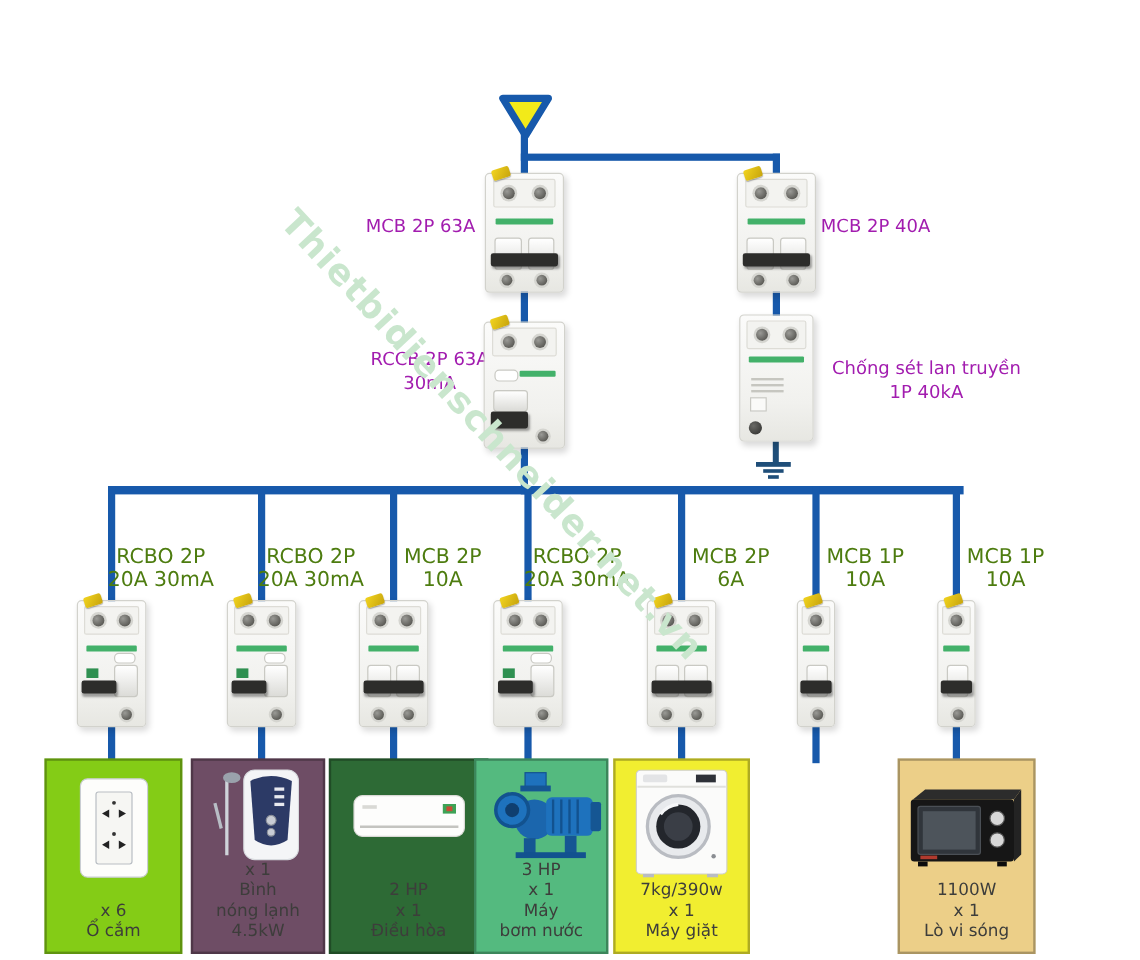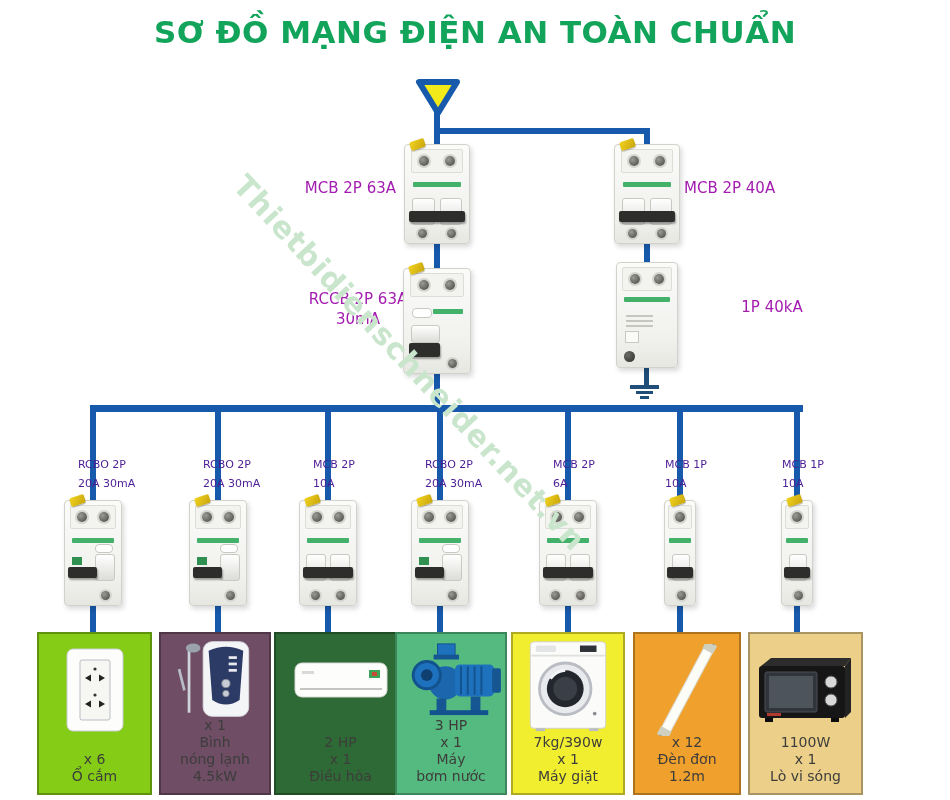--- a/index.html
+++ b/index.html
@@ -20,22 +20,22 @@
   .hline{position:absolute;height:6px;background:#1759ab;z-index:1;}
   .bus{position:absolute;left:90px;top:405px;width:713px;height:7px;background:#1759ab;z-index:1;}
 
   
   .tri{position:absolute;left:414px;top:78px;z-index:2;}
 
   
   .dlabel{position:absolute;font-size:15px;color:#a21caf;line-height:20px;z-index:3;}
   .dlabel.ctr{text-align:center;}
   .dlabel.rgt{text-align:right;}
-  .label{position:absolute;width:112px;text-align:left;font-size:11px;
-         color:#4c1d95;line-height:19px;z-index:3;}
+  .label{position:absolute;width:112px;text-align:center;font-size:17px;
+         color:#4d7c0f;line-height:19px;z-index:3;}
   .label span{display:block;}
 
   
   .breaker{position:absolute;background:linear-gradient(180deg,#fbfbfa 0%,#f1f1ee 70%,#e7e7e2 100%);
            border:1px solid #d2d2cc;border-radius:4px;box-shadow:2px 3px 5px rgba(0,0,0,.15);
            z-index:5;box-sizing:border-box;}
   .cap{position:absolute;left:9%;right:9%;top:4px;height:22px;background:#f3f3f0;
        border:1px solid #dddcd6;border-radius:2px;display:flex;align-items:center;
        justify-content:space-around;}
   .term{width:10px;height:10px;border-radius:50%;
@@ -86,21 +86,20 @@
   .box{position:absolute;top:632px;height:163px;border:2px solid rgba(0,0,0,.28);
        box-sizing:border-box;z-index:5;display:flex;flex-direction:column;align-items:center;}
   .boxtext{position:absolute;bottom:8px;left:0;right:0;text-align:center;
            font-size:14px;line-height:17px;color:#3d3d3b;}
 </style>
 </head>
 <body>
 
 <div id="canvas">
 
-  <div class="title">SƠ ĐỒ MẠNG ĐIỆN AN TOÀN CHUẨN</div>
 
   <svg class="tri" width="48" height="40" viewBox="0 0 48 40">
     <polygon points="5,4 43,4 24,35" fill="#f2ea19" stroke="#1759ab" stroke-width="6" stroke-linejoin="round"></polygon>
   </svg>
 
   <div class="vline" style="left:434px;top:110px;height:40px"></div>
   <div class="hline" style="left:434px;top:128px;width:216px"></div>
   <div class="vline" style="left:644px;top:128px;height:24px"></div>
   <div class="vline" style="left:434px;top:240px;height:32px"></div>
   <div class="vline" style="left:434px;top:372px;height:40px"></div>
@@ -157,20 +156,21 @@
     <div class="cap">
         <i class="term"></i>
         <i class="term"></i>
       </div>
     <div class="stripe"></div>
     <div class="txt"></div>
     <div class="win"></div>
     <div class="knob"></div>
   </div>
   <div class="dlabel ctr" style="left:672px;top:297px;width:200px">
+    <span style="display:block">Chống sét lan truyền</span>
     <span style="display:block">1P 40kA</span>
   </div>
 
   <div class="gstub"></div>
   <div class="gline" style="left:630px;top:385px;width:29px;height:4px"></div>
   <div class="gline" style="left:636px;top:391px;width:17px;height:3px"></div>
   <div class="gline" style="left:640px;top:396px;width:9px;height:3px"></div>
 
   <div class="bus"></div>
 
@@ -377,38 +377,20 @@
   <div class="breaker brk1p" style="left:664px;top:500px;width:32px;height:106px">
     <div class="screw"></div>
     <div class="cap" style="justify-content:center">
         <i class="term"></i>
       </div>
     <div class="stripe"></div>
     <div class="tog single"></div>
     <div class="handle"></div>
     <i class="bterm bc"></i>
   </div>
-  <div class="box" style="left: 633px; width: 108px; background-color: rgb(240, 160, 44);">
-    <svg width="90" height="92" viewBox="0 0 90 92" style="margin-top:10px">
-      <g transform="rotate(-62 45 46)">
-        <rect x="-4" y="41" width="98" height="10" rx="5" fill="#fdfdf8" stroke="#d8d8cc"></rect>
-        <rect x="-8" y="40" width="9" height="12" rx="1" fill="#cfd0c0"></rect>
-        <rect x="89" y="40" width="9" height="12" rx="1" fill="#cfd0c0"></rect>
-        <rect x="-11" y="43" width="4" height="2" fill="#9a9b8c"></rect>
-        <rect x="-11" y="47" width="4" height="2" fill="#9a9b8c"></rect>
-        <rect x="97" y="43" width="4" height="2" fill="#9a9b8c"></rect>
-        <rect x="97" y="47" width="4" height="2" fill="#9a9b8c"></rect>
-      </g>
-    </svg>
-    <div class="boxtext">
-      <div>x 12</div>
-      <div>Đèn đơn</div>
-      <div>1.2m</div>
-    </div>
-  </div>
 
   <div class="vline" style="left:794px;top:405px;height:98px"></div>
   <div class="vline" style="left:794px;top:600px;height:36px"></div>
   <div class="label" style="left:782px;top:455px">
     <span>MCB 1P</span>
     <span>10A</span>
   </div>
   <div class="breaker brk1p" style="left:781px;top:500px;width:32px;height:106px">
     <div class="screw"></div>
     <div class="cap" style="justify-content:center">

